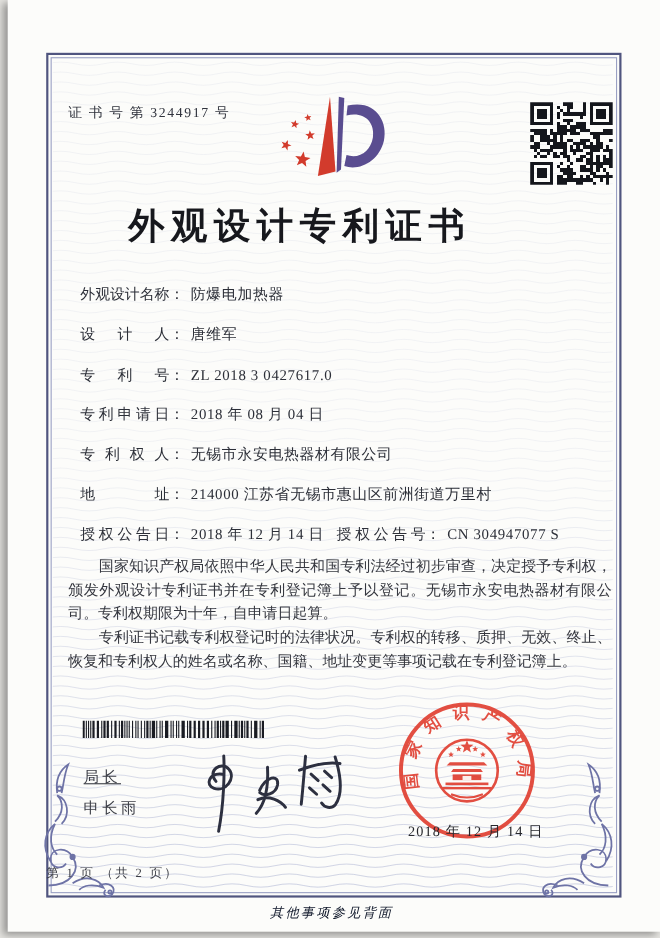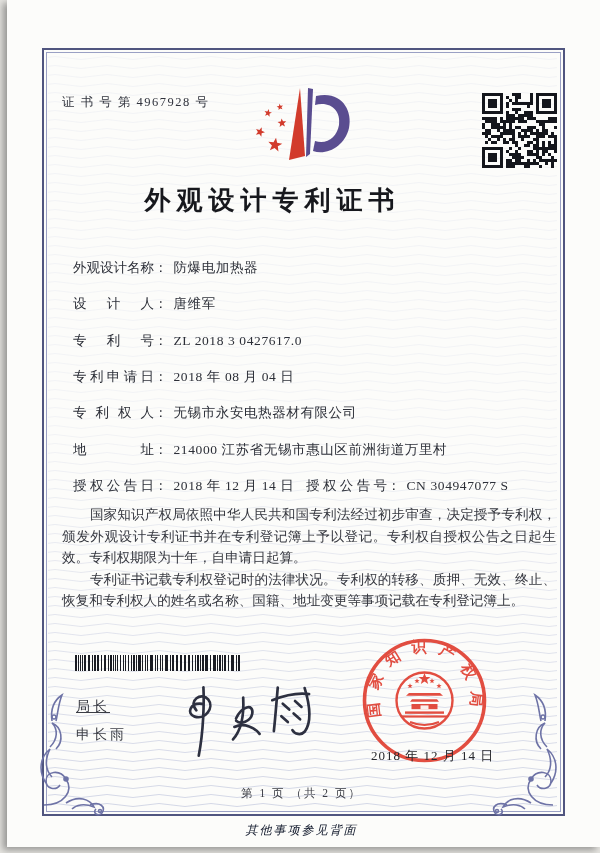--- a/index.html
+++ b/index.html
@@ -17,41 +17,41 @@
     position:absolute;left:42px;top:48px;width:519px;height:764px;
     border:2px solid #50557f;
   }
   .frame-inner{position:absolute;inset:2px;border:1px solid #9aa0c4;}
   .waves{position:absolute;left:4px;top:4px;width:509px;height:754px;overflow:hidden;}
   .cert-no{position:absolute;left:62px;top:94px;font-size:12.5px;letter-spacing:1.5px;color:#2f323c;z-index:5;}
   .logo{position:absolute;left:237px;top:84px;width:130px;height:88px;z-index:5;}
   .qr{position:absolute;left:482px;top:93px;width:75px;height:75px;z-index:5;}
   .title{
     position:absolute;left:42px;top:183px;width:461px;text-align:center;
-    font-size:26px;font-weight:600;letter-spacing:6px;color:#17181d;z-index:5;font-family:Liberation Serif, serif;
+    font-size:33px;font-weight:600;letter-spacing:6px;color:#17181d;z-index:5;font-family:Liberation Serif, serif;
   }
   .fields{position:absolute;left:73px;top:250px;width:470px;z-index:5;}
   .frow{position:relative;height:36.3px;display:flex;align-items:center;font-size:13.5px;color:#2c2f38;}
   .flabel{display:inline-block;width:81px;text-align:justify;text-align-last:justify;}
   .fcolon{margin-right:6px;}
   .fvalue{letter-spacing:.6px;white-space:nowrap;}
   .grant2{position:absolute;left:233px;display:flex;align-items:center;}
   .paras{position:absolute;left:62px;top:504px;width:494px;z-index:5;
     font-size:13.6px;line-height:21.6px;text-align:justify;color:#35373f;}
   .paras p{margin:0;text-indent:2.05em;}
   .barcode{position:absolute;left:75px;top:655px;width:166px;height:16px;z-index:5;}
   .director-title{position:absolute;left:76px;top:698px;font-size:14px;letter-spacing:3px;color:#3b3d45;
     font-family:"Liberation Sans","DejaVu Sans",sans-serif;z-index:5;text-decoration:underline;}
   .director-name{position:absolute;left:76px;top:726px;font-size:14px;letter-spacing:3px;color:#3b3d45;
     font-family:"Liberation Sans","DejaVu Sans",sans-serif;z-index:5;}
   .signature{position:absolute;left:166px;top:678px;width:165px;height:84px;z-index:6;}
   .seal{position:absolute;left:354px;top:630px;width:141px;height:141px;z-index:4;}
   .seal-text{font-size:15px;font-weight:bold;letter-spacing:11px;font-family:"Liberation Serif",serif;}
   .seal-date{position:absolute;left:371px;top:747px;font-size:13px;letter-spacing:1px;color:#26272c;z-index:5;}
-  .page-no{position:absolute;left:42px;top:786px;width:519px;text-align:center;
+  .page-no{position:absolute;left:42px;top:786px;width:519px;text-align:left;
     font-size:11.5px;letter-spacing:2px;color:#3a3c44;z-index:5;}
   .back-note{position:absolute;left:42px;top:822px;width:519px;text-align:center;
     font-size:12px;letter-spacing:2px;color:#0f172a;font-style:italic;z-index:5;}
   .flourish{position:absolute;width:88px;height:130px;z-index:3;}
   .flourish.left{left:30px;top:687px;}
   .flourish.right{left:479px;top:687px;}
 </style>
 </head>
 <body>
 
@@ -157,21 +157,21 @@
     <path d="M60,118 C70,114 76,120 72,126 C68,130 62,126 66,122"></path>
     <circle cx="36" cy="92" r="2" fill="#6e73a6"></circle>
     <circle cx="24" cy="30" r="2"></circle>
     <circle cx="70" cy="124" r="1.5"></circle>
   </g>
 </svg>
 <svg class="flourish right" viewBox="0 0 88 130">
   <use href="#flourishShape" transform="translate(88,0) scale(-1,1)"></use>
 </svg>
 
-<div class="cert-no">证 书 号 第 4967928 号</div>
+<div class="cert-no">证 书 号 第 3244917 号</div>
 
 <svg class="logo" viewBox="0 0 130 88">
   <g id="logo-stars">
       <polygon points="31.83,25.09 32.25,27.88 34.98,28.58 32.45,29.84 32.63,32.65 30.65,30.64 28.03,31.68 29.33,29.18 27.54,27.00 30.32,27.47" fill="#d23b2c"></polygon>
       <polygon points="42.41,19.65 43.63,21.72 46.00,21.40 44.41,23.20 45.45,25.36 43.25,24.41 41.51,26.06 41.74,23.67 39.63,22.53 41.97,22.01" fill="#d23b2c"></polygon>
       <polygon points="24.71,43.30 24.74,46.83 28.00,48.17 24.65,49.29 24.38,52.81 22.28,49.97 18.85,50.80 20.90,47.93 19.06,44.92 22.42,45.98" fill="#d23b2c"></polygon>
       <polygon points="44.60,34.42 46.00,37.34 49.23,37.20 46.88,39.43 48.02,42.47 45.17,40.92 42.63,42.94 43.22,39.75 40.52,37.97 43.73,37.54" fill="#d23b2c"></polygon>
       <polygon points="39.03,53.67 40.16,58.76 45.29,59.72 40.79,62.36 41.47,67.53 37.57,64.08 32.86,66.32 34.94,61.54 31.35,57.76 36.54,58.26" fill="#d23b2c"></polygon>
     </g>
   <polygon points="63,4 52,76 68,72" fill="#d23b2c"></polygon>
@@ -561,21 +561,21 @@
       <span class="fvalue">2018 年 12 月 14 日</span>
     <span class="grant2">
       <span class="flabel">授权公告号</span>
         <span class="fcolon">：</span>
         <span class="fvalue">CN 304947077 S</span>
     </span>
   </div>
 </div>
 
 <div class="paras">
-  <p>国家知识产权局依照中华人民共和国专利法经过初步审查，决定授予专利权，颁发外观设计专利证书并在专利登记簿上予以登记。专利权自授权公告之日起生效。专利权期限为十年，自申请日起算。</p>
+  <p>国家知识产权局依照中华人民共和国专利法经过初步审查，决定授予专利权，颁发外观设计专利证书并在专利登记簿上予以登记。无锡市永安电热器材有限公司。专利权期限为十年，自申请日起算。</p>
   <p>专利证书记载专利权登记时的法律状况。专利权的转移、质押、无效、终止、恢复和专利权人的姓名或名称、国籍、地址变更等事项记载在专利登记簿上。</p>
 </div>
 
 <svg class="barcode" id="barcode">
     <rect x="0" y="0" width="2" height="16" fill="#1a1c23"></rect>
     <rect x="3" y="0" width="1" height="16" fill="#1a1c23"></rect>
     <rect x="5" y="0" width="1" height="16" fill="#1a1c23"></rect>
     <rect x="7" y="0" width="1" height="16" fill="#1a1c23"></rect>
     <rect x="9" y="0" width="2" height="16" fill="#1a1c23"></rect>
     <rect x="13" y="0" width="2" height="16" fill="#1a1c23"></rect>

